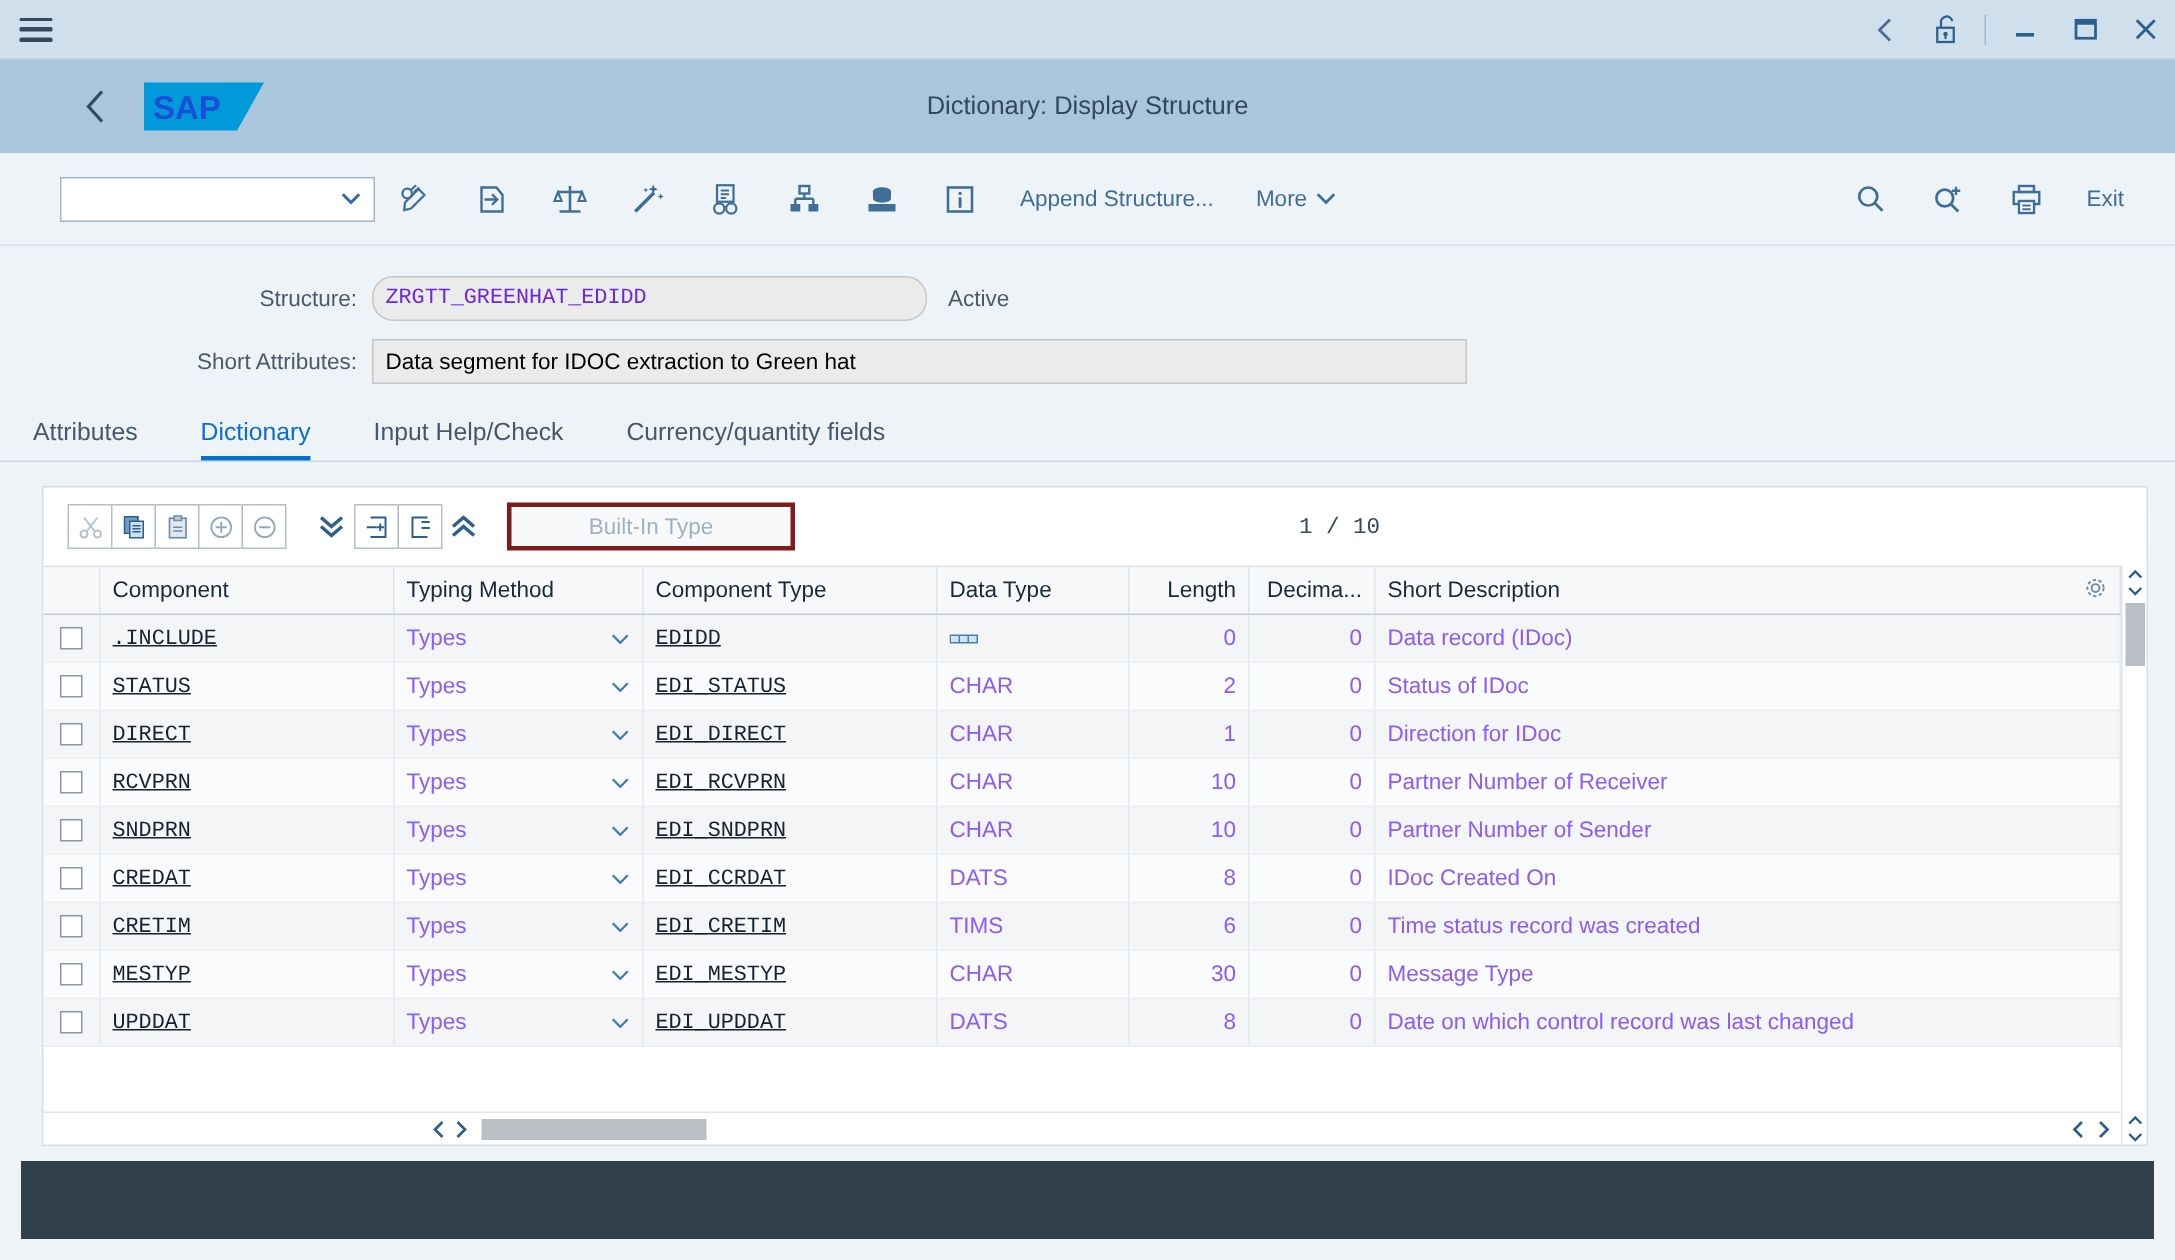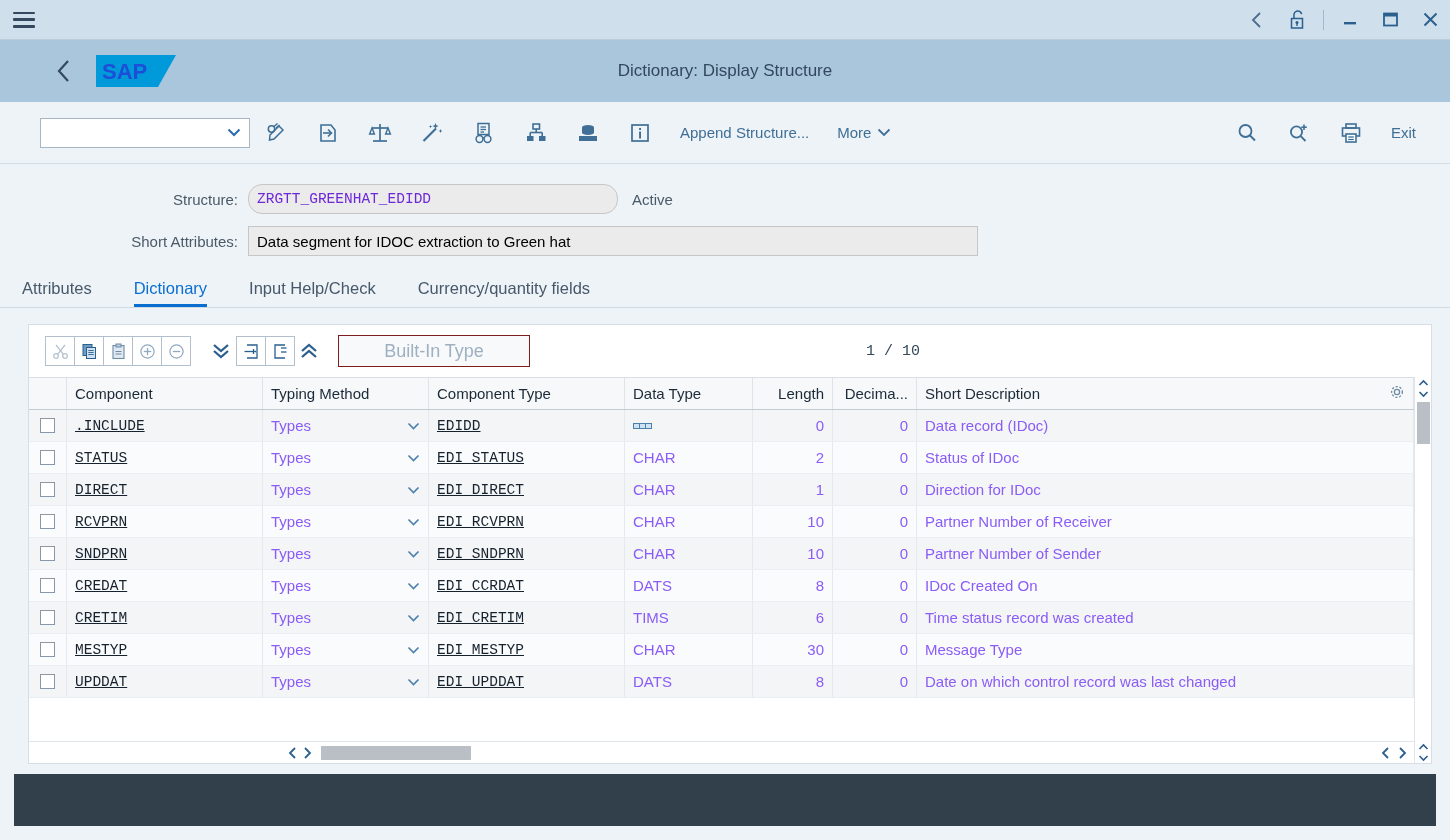--- a/index.html
+++ b/index.html
@@ -106,22 +106,22 @@
     display:flex; align-items:center; justify-content:center; cursor:pointer; color:#4a7fae;
     margin-right: -1px;
   }
   .sqbtn.disabled { color:#b6c3cf; cursor:default; }
   .grp-gap { width: 16px; }
   .chevbtn {
     width: 30px; height: 30px; display:flex; align-items:center; justify-content:center;
     cursor:pointer; color:#2b5f8e; border:1px solid transparent;
   }
   .builtin {
-    margin-left: 14px; width: 192px; height: 32px; border:1px solid #7f1d1d; background:#f7f9fb;
-    display:flex; align-items:center; justify-content:center; font-size:18px; color:#9fb0c0;
+    margin-left: 14px; width: 192px; height: 32px; border:3px solid #7f1d1d; background:#f7f9fb;
+    display:flex; align-items:center; justify-content:center; font-size:15px; color:#9fb0c0;
   }
   .pager { margin-left: 336px; font-family:"Liberation Mono", monospace; font-size:15px; color:#33485c; }
 
   
   .grid-wrap { flex:1; display:flex; flex-direction:column; overflow:hidden; }
   .ghead {
     display:flex; height: 33px; align-items:stretch; background:#f7f8fa;
     border-top:1px solid #d8dfe6; border-bottom:1px solid #c3ccd5; font-size:15px; color:#1b2a38;
   }
   .ghead .cell { display:flex; align-items:center; border-right:1px solid #dde3e9; padding: 0 8px; }

